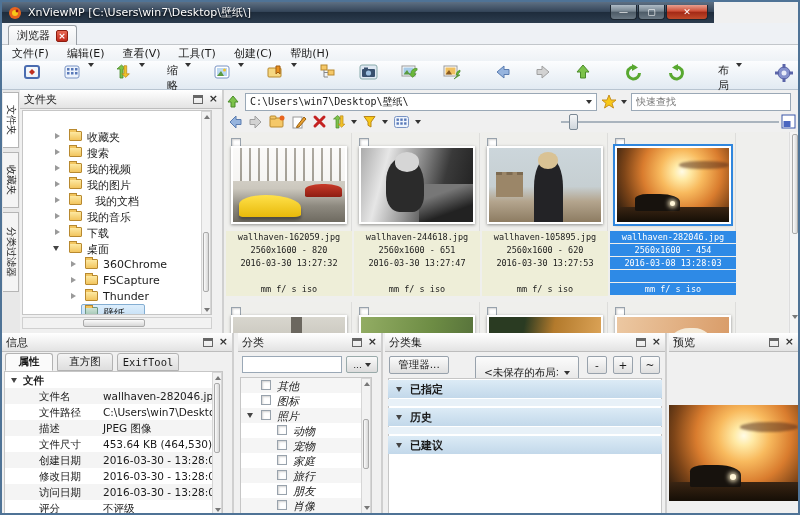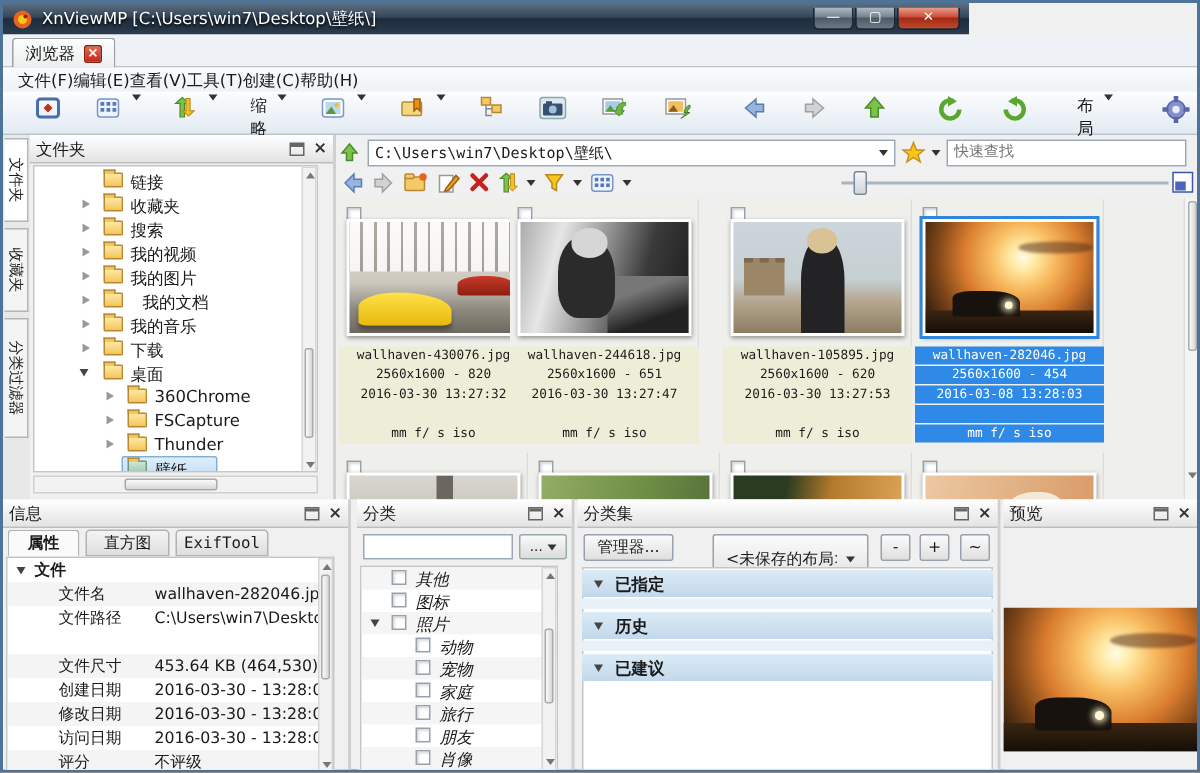--- a/index.html
+++ b/index.html
@@ -1,30 +1,30 @@
 <!DOCTYPE html>
 <html><head>
 <meta charset="utf-8">
 <style>
   html,body{margin:0;padding:0;background:#555;font-family:"DejaVu Sans","Liberation Sans",sans-serif;}
   *{box-sizing:border-box;}
   #window{position:relative;width:800px;height:515px;background:#f0f0f0;border:2px solid #4f7396;overflow:hidden;font-size:11px;color:#1a1a1a;}
   .abs{position:absolute;}
   
-  #titlebar{left:0;top:0;width:644px;height:21px;background:linear-gradient(180deg,#5d6f82,#35465a 45%,#1e2c3c 50%,#2c3c4e);color:#fff;display:flex;align-items:center;padding:0 6px;}
+  #titlebar{left:0;top:0;width:712px;height:21px;background:linear-gradient(180deg,#5d6f82,#35465a 45%,#1e2c3c 50%,#2c3c4e);color:#fff;display:flex;align-items:center;padding:0 6px;}
   #titlebar .ttl{font-size:11px;text-shadow:0 1px 2px #000;margin-left:6px;flex:1;white-space:nowrap;overflow:hidden;}
   .winbtn{height:15px;border:1px solid #1c2630;border-top:none;border-radius:0 0 4px 4px;display:flex;align-items:center;justify-content:center;color:#fff;font-size:9px;line-height:9px;margin-left:1px;}
   .winbtn.min,.winbtn.max{width:27px;background:linear-gradient(#aebbc6,#76848f 45%,#4c5a66 50%,#6b7984);}
   .winbtn.close{width:42px;background:linear-gradient(#e8a090,#cc4d35 45%,#a22815 50%,#c04a2a);}
   
   #tabbar{left:0;top:21px;width:796px;height:22px;background:#eef1f5;border-bottom:1px solid #c2c6ca;}
   .doc-tab{position:absolute;left:6px;top:2px;height:20px;padding:0 8px;background:linear-gradient(#fdfdfd,#eceef0);border:1px solid #9aa0a6;border-bottom:none;border-radius:3px 3px 0 0;display:flex;align-items:center;gap:6px;}
   .tab-close{width:12px;height:12px;background:linear-gradient(#e86a55,#c0281a);border:1px solid #8c1d10;border-radius:2px;color:#fff;font-size:9px;line-height:10px;text-align:center;font-weight:bold;}
   
-  #menubar{left:0;top:43px;width:796px;height:16px;background:linear-gradient(#fafbfc,#eef2f6);display:flex;align-items:center;padding:0 10px;}
+  #menubar{left:0;top:43px;width:796px;height:16px;background:linear-gradient(#fafbfc,#eef2f6);display:flex;align-items:center;gap:18px;padding:0 10px;}
   #menubar span{cursor:default;}
   
   #toolbar{left:0;top:59px;width:796px;height:29px;background:linear-gradient(#fcfdfe,#e2eaf2);border-bottom:1px solid #b8c4d0;display:flex;align-items:center;gap:4px;padding:0 6px;}
   .tbtn{height:24px;display:flex;align-items:flex-start;gap:7px;padding:0 3px;border-radius:3px;margin-left:12px;}
   .sep{width:1px;height:20px;background:#bcc6d0;margin:0 3px;}
   .caret{width:0;height:0;border-left:3px solid transparent;border-right:3px solid transparent;border-top:4px solid #333;}
   
   #addr-row{left:223px;top:90px;width:573px;height:19px;display:flex;align-items:center;gap:4px;}
   .combo{height:18px;background:#fff;border:1px solid #9aa8b6;display:flex;align-items:center;font-family:"DejaVu Sans Mono",monospace;font-size:10px;padding:0 4px;}
   .combo .caret{margin-left:auto;}
@@ -300,24 +300,20 @@
   </div>
 
   <div id="folders-panel" class="abs">
     <div class="phdr">
       <span>文件夹</span>
       <span class="sp"></span>
       <span class="fbtn"></span>
       <span class="xbtn">×</span>
     </div>
     <div id="ftree">
-      <div class="trow" style="top:1px">
-          <span class="fold" style="left:46px"></span>
-          <span class="tlabel" style="left:64px">链接</span>
-        </div>
       <div class="trow" style="top:17px">
           <span class="tri-c" style="left:32px"></span>
           <span class="fold" style="left:46px"></span>
           <span class="tlabel" style="left:64px">收藏夹</span>
         </div>
       <div class="trow" style="top:33px">
           <span class="tri-c" style="left:32px"></span>
           <span class="fold" style="left:46px"></span>
           <span class="tlabel" style="left:64px">搜索</span>
         </div>
@@ -450,28 +446,28 @@
     <div class="cell" style="left:2px;top:1px;">
       <span class="cb" style="left:5px;top:5px;"></span>
       <div class="timg">
           <div class="pic cars">
             <div class="pp win"></div>
             <div class="pp ycar"></div>
             <div class="pp rcar"></div>
           </div>
         </div>
       <div class="labels">
-        <div>wallhaven-430076.jpg</div>
+        <div>wallhaven-162059.jpg</div>
           <div>2560x1600 - 820</div>
           <div>2016-03-30 13:27:32</div>
           <div></div>
           <div>mm f/ s iso</div>
       </div>
     </div>
-    <div class="cell" style="left:116px;top:1px;">
+    <div class="cell" style="left:130px;top:1px;">
       <span class="cb" style="left:5px;top:5px;"></span>
       <div class="timg">
           <div class="pic piano">
             <div class="pp keys"></div>
             <div class="pp fig"></div>
             <div class="pp hair"></div>
           </div>
         </div>
       <div class="labels">
         <div>wallhaven-244618.jpg</div>
@@ -573,20 +569,24 @@
           <span class="grp">文件</span>
         </div>
       <div class="irow" style="top:16px">
           <span class="k">文件名</span>
           <span class="v">wallhaven-282046.jpg</span>
         </div>
       <div class="irow" style="top:32px">
           <span class="k">文件路径</span>
           <span class="v">C:\Users\win7\Desktop\</span>
         </div>
+      <div class="irow" style="top:48px">
+          <span class="k">描述</span>
+          <span class="v">JPEG 图像</span>
+        </div>
       <div class="irow" style="top:64px">
           <span class="k">文件尺寸</span>
           <span class="v">453.64 KB (464,530)</span>
         </div>
       <div class="irow" style="top:80px">
           <span class="k">创建日期</span>
           <span class="v">2016-03-30 - 13:28:03</span>
         </div>
       <div class="irow" style="top:96px">
           <span class="k">修改日期</span>

